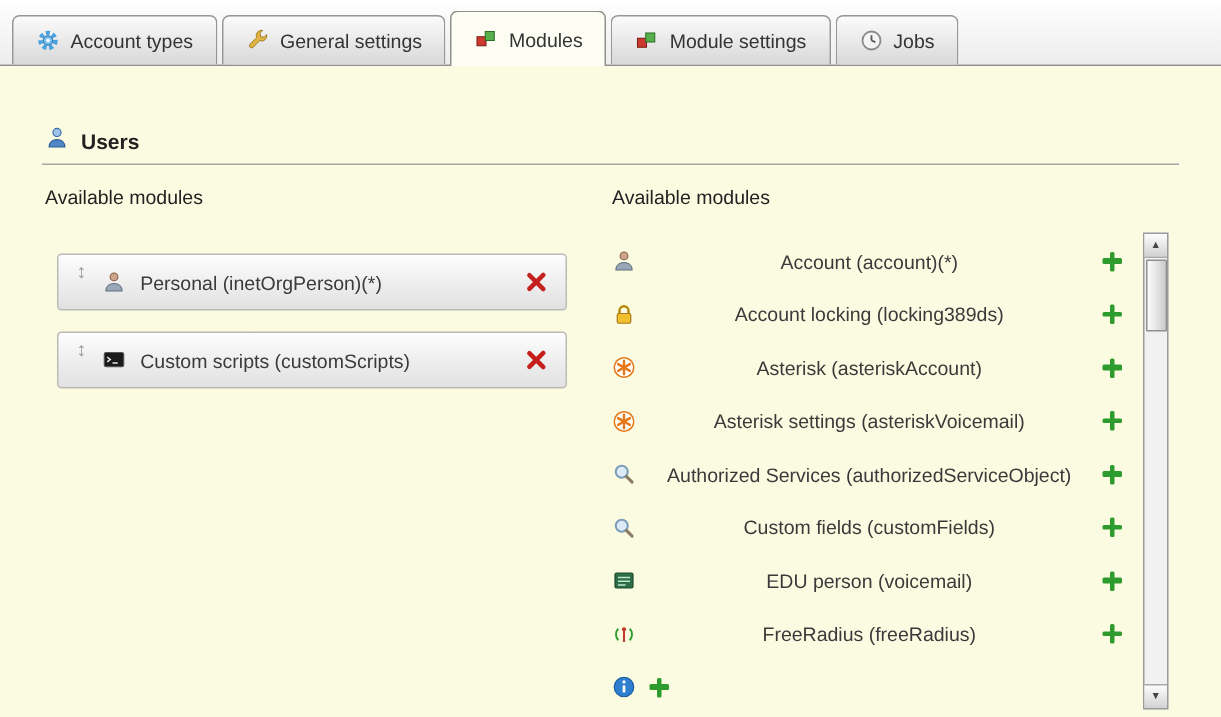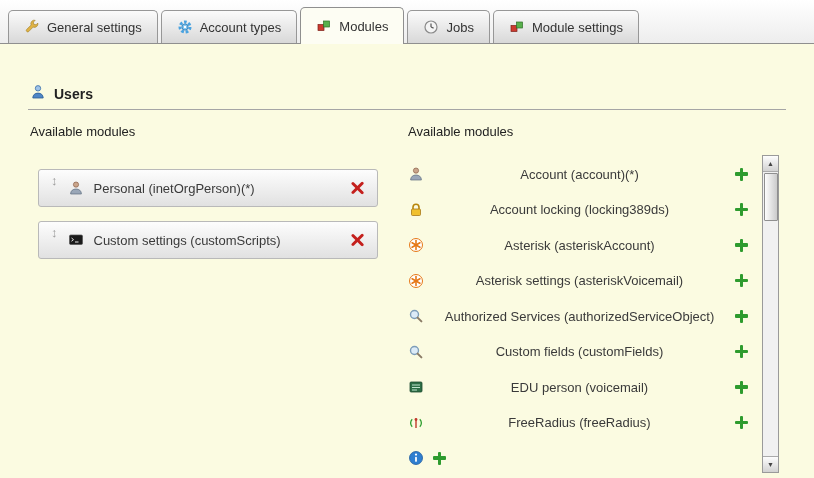--- a/index.html
+++ b/index.html
@@ -118,68 +118,68 @@
   }
 </style>
 </head>
 <body>
 
 <div class="tabbar">
 
   <div class="tab">
     <span class="ticon">
       <svg viewBox="0 0 16 16">
-          <path d="M13.8 4.0a3.5 3.5 0 0 1-4.7 4.1L4.7 12.6a1.5 1.5 0 0 1-2.1-2.1l4.5-4.4A3.5 3.5 0 0 1 11.2 1.3L9.4 3.1l.4 2.3 2.3.4z" fill="#e0b345" stroke="#9c7a20" stroke-width="0.6"></path>
-        </svg>
-    </span>
-    <span>General settings</span>
-  </div>
-
-  <div class="tab">
-    <span class="ticon">
-      <svg viewBox="0 0 16 16">
           <circle cx="8" cy="8" r="5" fill="none" stroke="#4aa3e0" stroke-width="3" stroke-dasharray="2.6 1.8"></circle>
           <circle cx="8" cy="8" r="3.1" fill="#7ec3ef" stroke="#2a7ab5" stroke-width="0.8"></circle>
           <circle cx="8" cy="8" r="1.2" fill="#ffffff"></circle>
         </svg>
     </span>
     <span>Account types</span>
   </div>
 
+  <div class="tab">
+    <span class="ticon">
+      <svg viewBox="0 0 16 16">
+          <path d="M13.8 4.0a3.5 3.5 0 0 1-4.7 4.1L4.7 12.6a1.5 1.5 0 0 1-2.1-2.1l4.5-4.4A3.5 3.5 0 0 1 11.2 1.3L9.4 3.1l.4 2.3 2.3.4z" fill="#e0b345" stroke="#9c7a20" stroke-width="0.6"></path>
+        </svg>
+    </span>
+    <span>General settings</span>
+  </div>
+
   <div class="tab active">
     <span class="ticon">
       <svg viewBox="0 0 16 16">
           <rect x="2" y="6.5" width="6" height="6" fill="#cc3a2f" stroke="#7c1f18" stroke-width="0.7"></rect>
           <rect x="7.5" y="3" width="6" height="6" fill="#58b04c" stroke="#2e6e27" stroke-width="0.7"></rect>
         </svg>
     </span>
     <span>Modules</span>
+  </div>
+
+  <div class="tab">
+    <span class="ticon">
+      <svg viewBox="0 0 16 16">
+          <rect x="2" y="6.5" width="6" height="6" fill="#cc3a2f" stroke="#7c1f18" stroke-width="0.7"></rect>
+          <rect x="7.5" y="3" width="6" height="6" fill="#58b04c" stroke="#2e6e27" stroke-width="0.7"></rect>
+        </svg>
+    </span>
+    <span>Module settings</span>
   </div>
 
   <div class="tab">
     <span class="ticon">
       <svg viewBox="0 0 16 16">
           <circle cx="8" cy="8" r="6" fill="#f4f4f4" stroke="#8a8a8a" stroke-width="1.2"></circle>
           <line x1="8" y1="8" x2="8" y2="4.5" stroke="#555" stroke-width="1.2"></line>
           <line x1="8" y1="8" x2="10.6" y2="9.1" stroke="#555" stroke-width="1.2"></line>
         </svg>
     </span>
     <span>Jobs</span>
   </div>
 
-  <div class="tab">
-    <span class="ticon">
-      <svg viewBox="0 0 16 16">
-          <rect x="2" y="6.5" width="6" height="6" fill="#cc3a2f" stroke="#7c1f18" stroke-width="0.7"></rect>
-          <rect x="7.5" y="3" width="6" height="6" fill="#58b04c" stroke="#2e6e27" stroke-width="0.7"></rect>
-        </svg>
-    </span>
-    <span>Module settings</span>
-  </div>
-
 </div>
 
 <div class="content">
 
   <div class="section-head">
     <span>
       <svg viewBox="0 0 16 16">
           <circle cx="8" cy="4.3" r="2.7" fill="#9fc3e8" stroke="#3a6ea8" stroke-width="0.8"></circle>
           <path d="M2.8 14c0-3.2 2.3-4.9 5.2-4.9s5.2 1.7 5.2 4.9z" fill="#4f86c6" stroke="#2d5e96" stroke-width="0.8"></path>
         </svg>
@@ -209,21 +209,21 @@
 
         <div class="sel-row">
           <span class="drag">↕</span>
           <span class="micon">
             <svg viewBox="0 0 16 16">
                 <rect x="1.5" y="3" width="13" height="9.5" rx="1.2" fill="#1b1b1b" stroke="#555" stroke-width="0.7"></rect>
                 <path d="M3.5 6l2 1.6-2 1.6" stroke="#e8e8e8" stroke-width="1" fill="none"></path>
                 <line x1="7" y1="10" x2="10.5" y2="10" stroke="#e8e8e8" stroke-width="1"></line>
               </svg>
           </span>
-          <span class="mlabel">Custom settings (customScripts)</span>
+          <span class="mlabel">Custom scripts (customScripts)</span>
           <span class="x-icon"></span>
         </div>
 
       </div>
     </div>
 
     <div class="col-right">
       <div class="col-header">Available modules</div>
 
       <div class="avail-list">

